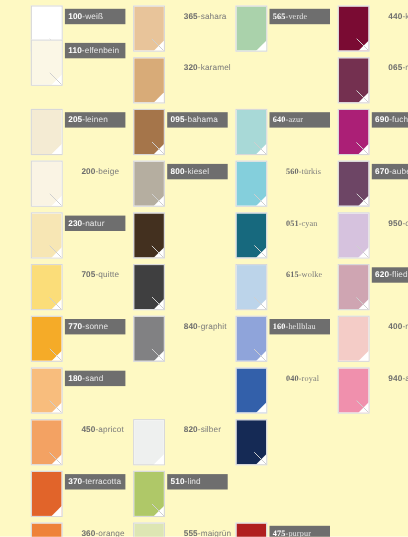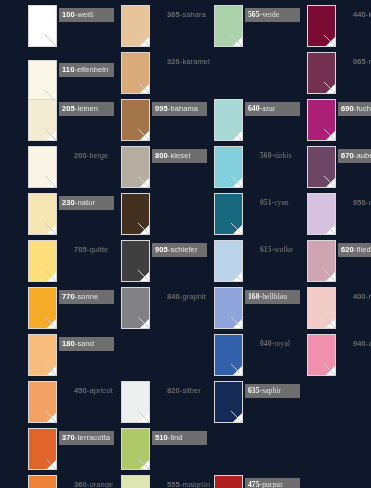--- a/index.html
+++ b/index.html
@@ -10,21 +10,21 @@
   body {
     width: 371px;
     height: 488px;
     font-family: "Liberation Sans", sans-serif;
     overflow: hidden;
   }
   #chart {
     position: relative;
     width: 371px;
     height: 488px;
-    background: #0f172a;
+    background: #fef9c3;
   }
   .col {
     position: absolute;
     top: 0;
     width: 93px;
     height: 488px;
   }
   .col-0 { left: 0px; }
   .col-1 { left: 93px; }
   .col-2 { left: 186px; font-family: Liberation Serif, serif; }
@@ -127,21 +127,21 @@
     <div class="col col-0">
       <div class="swatch-cell" style="top: 3px;">
         <div class="card-shadow"></div>
         <div class="card">
           <div class="card-fill" style="background: rgb(255, 255, 255);"></div>
           <div class="fold"></div>
           <div class="fold-edge"></div>
         </div>
         <div class="label hl"><span class="code">100</span><span class="name">-weiß</span></div>
       </div>
-      <div class="swatch-cell" style="top: 58px;">
+      <div class="swatch-cell" style="top: 34px;">
         <div class="card-shadow"></div>
         <div class="card">
           <div class="card-fill" style="background: rgb(251, 247, 230);"></div>
           <div class="fold"></div>
           <div class="fold-edge"></div>
         </div>
         <div class="label hl"><span class="code">110</span><span class="name">-elfenbein</span></div>
       </div>
       <div class="swatch-cell" style="top: 97px;">
         <div class="card-shadow"></div>
@@ -268,21 +268,20 @@
           <div class="fold-edge"></div>
         </div>
       </div>
       <div class="swatch-cell" style="top: 238px;">
         <div class="card-shadow"></div>
         <div class="card">
           <div class="card-fill" style="background: rgb(63, 63, 64);"></div>
           <div class="fold"></div>
           <div class="fold-edge"></div>
         </div>
-        <div class="label hl"><span class="code">905</span><span class="name">-schiefer</span></div>
       </div>
       <div class="swatch-cell" style="top: 285px;">
         <div class="card-shadow"></div>
         <div class="card">
           <div class="card-fill" style="background: rgb(129, 129, 131);"></div>
           <div class="fold"></div>
           <div class="fold-edge"></div>
         </div>
         <div class="label plain"><span class="code">840</span><span class="name">-graphit</span></div>
       </div>
@@ -376,21 +375,20 @@
         </div>
         <div class="label plain"><span class="code">040</span><span class="name">-royal</span></div>
       </div>
       <div class="swatch-cell" style="top: 379px;">
         <div class="card-shadow"></div>
         <div class="card">
           <div class="card-fill" style="background: rgb(21, 42, 85);"></div>
           <div class="fold"></div>
           <div class="fold-edge"></div>
         </div>
-        <div class="label hl"><span class="code">635</span><span class="name">-saphir</span></div>
       </div>
       <div class="swatch-cell" style="top: 473px;">
         <div class="card-shadow"></div>
         <div class="card">
           <div class="card-fill" style="background: rgb(176, 31, 31);"></div>
         </div>
         <div class="label hl"><span class="code">475</span><span class="name">-purpur</span></div>
       </div>
     </div>
     <div class="col col-3">

